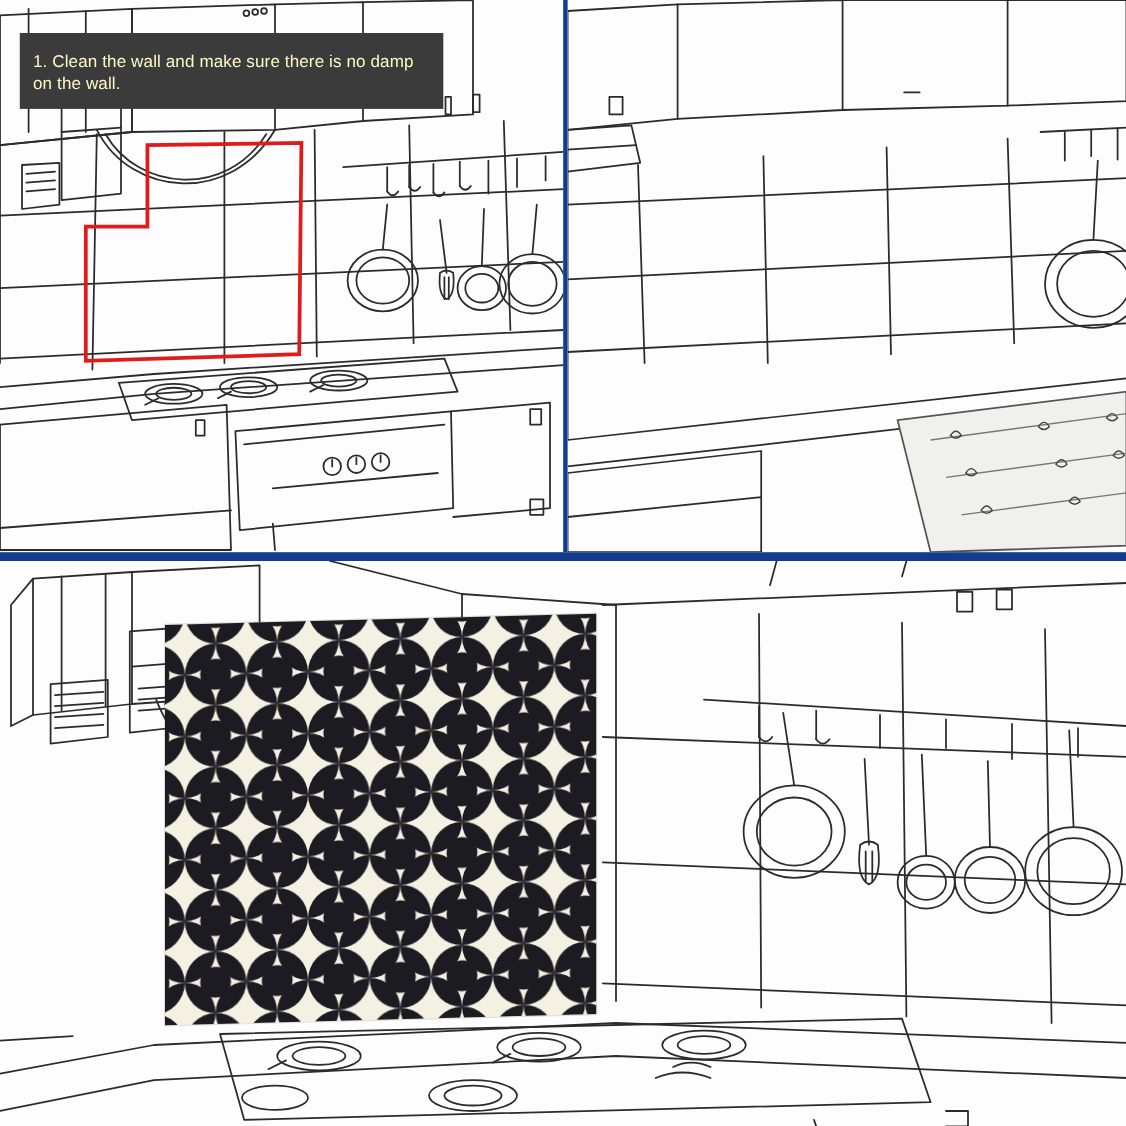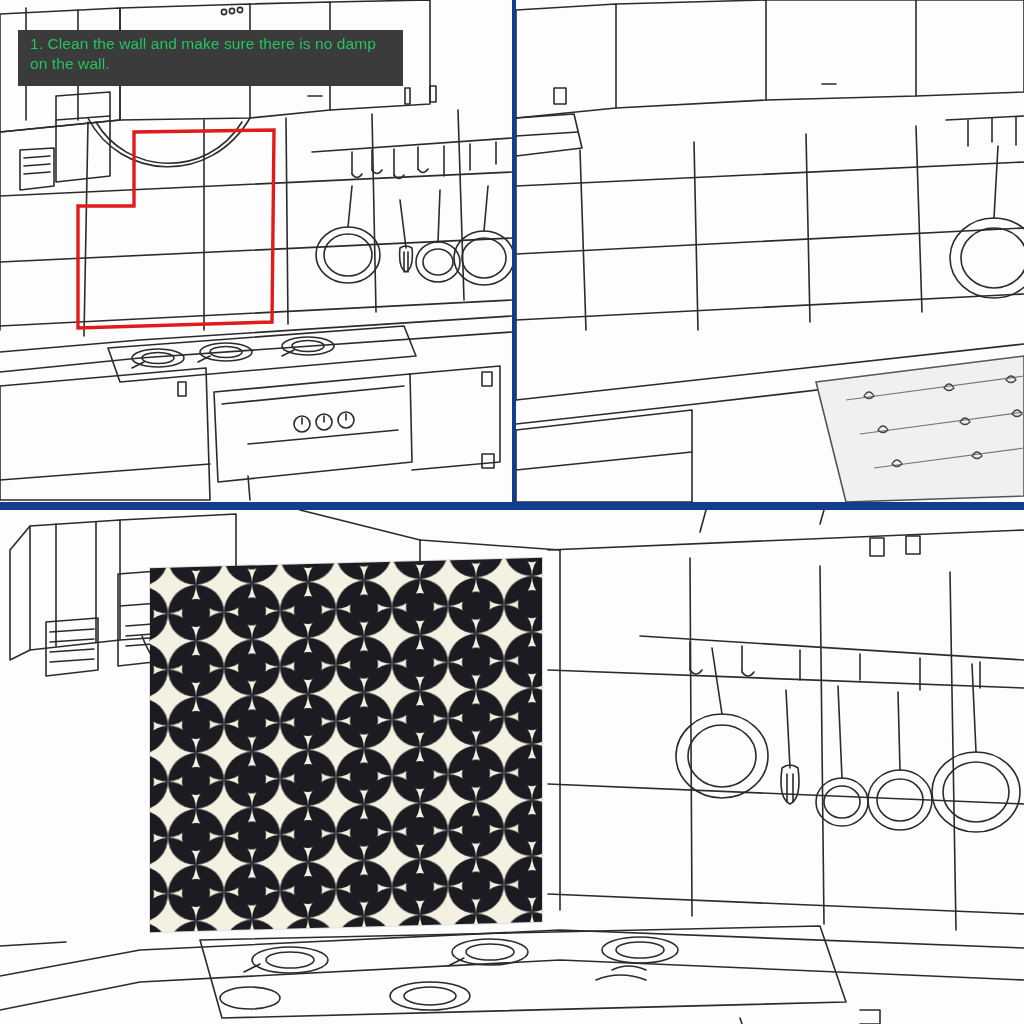--- a/index.html
+++ b/index.html
@@ -47,24 +47,24 @@
     position: absolute;
     left: 0; top: 0;
     width: 100%;
     height: 100%;
   }
 
   
   .caption {
     position: absolute;
     background: #3b3b3b;
-    color: #22c55e;
+    color: #fef9c3;
     font-size: 15.5px;
     line-height: 1.32;
-    padding: 4px 12px 11px 12px;
+    padding: 17px 12px 11px 12px;
     box-sizing: border-box;
     letter-spacing: 0.1px;
   }
   #caption-1 {
     left: 18px; top: 30px; width: 385px;
   }
 
   
   .red-outline {
     position: absolute;

